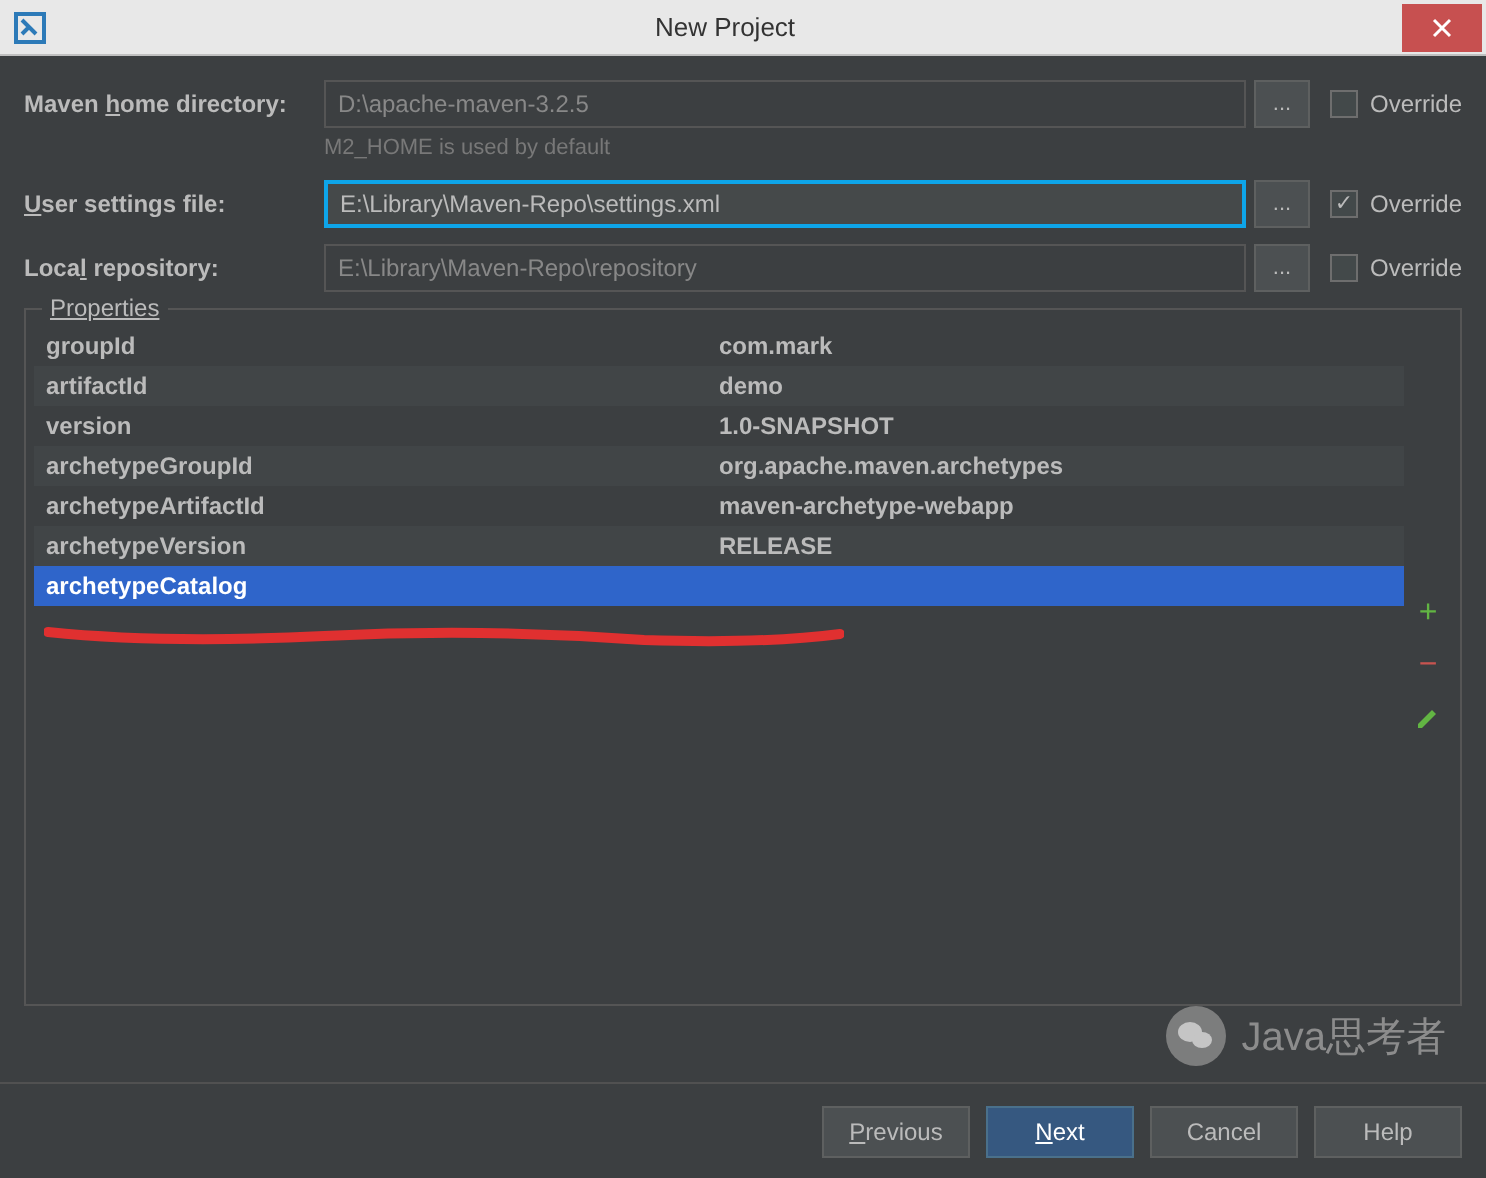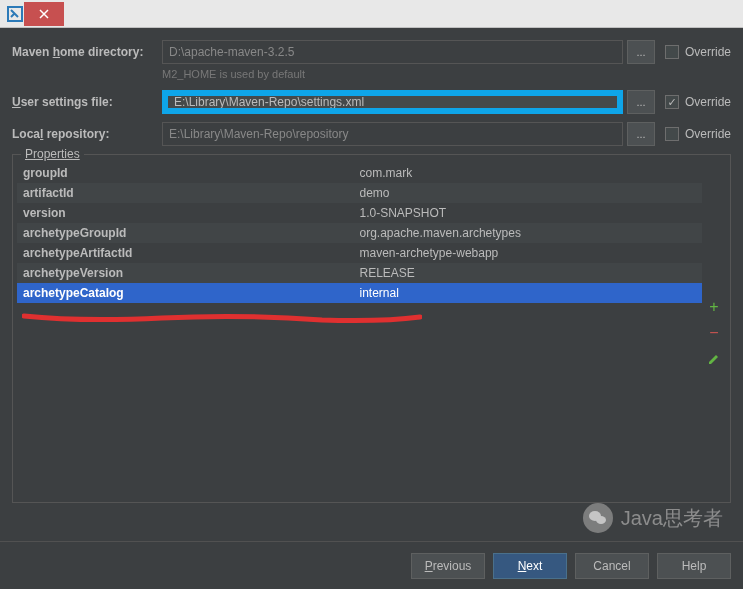--- a/index.html
+++ b/index.html
@@ -62,21 +62,21 @@
     }
     .form-label .ul { text-decoration: underline; }
     .form-field {
       flex: 1;
       display: flex;
       align-items: center;
     }
     .text-input {
       flex: 1;
       background: #45494a;
-      border: 6px solid #0ea5e9;
+      border: 2px solid #0ea5e9;
       color: #bbbbbb;
       padding: 3px 6px;
       font-size: 12px;
       height: 24px;
     }
     .text-input.disabled {
       background: #3c3f41;
       color: #888;
       border: 1px solid #555;
     }
@@ -157,21 +157,21 @@
     .prop-row.selected { background: #2f65ca; color: #fff; }
     .prop-key {
       width: 50%;
       padding-left: 6px;
       font-weight: bold;
       color: #bbbbbb;
     }
     .prop-val {
       width: 50%;
       color: #bbbbbb;
-      font-weight: normal;
+      font-weight: bold;
     }
     .prop-row.selected .prop-key,
     .prop-row.selected .prop-val { color: #fff; }
     .props-empty {
       height: 195px;
       background: #3c3f41;
     }
     .props-toolbar {
       width: 24px;
       display: flex;
@@ -257,20 +257,21 @@
 </head>
 <body>
 
 <div class="titlebar">
   <span class="titlebar-icon">
     <svg width="18" height="18" viewBox="0 0 18 18">
         <rect x="2" y="2" width="14" height="14" fill="none" stroke="#2c7ab8" stroke-width="2"></rect>
         <path d="M5 5 L12 12 M5 12 L8 9" stroke="#2c7ab8" stroke-width="2" fill="none"></path>
       </svg>
   </span>
+  <div class="title-text">New Project</div>
   <div class="close-btn">
     <svg width="10" height="10" viewBox="0 0 10 10">
         <path d="M1 1 L9 9 M9 1 L1 9" stroke="#fff" stroke-width="1.5"></path>
       </svg>
   </div>
 </div>
 
 <div class="content">
 
   <div class="form-row">
@@ -333,21 +334,20 @@
           <div class="prop-row">
             <div class="prop-key">archetypeArtifactId</div>
             <div class="prop-val">maven-archetype-webapp</div>
           </div>
           <div class="prop-row">
             <div class="prop-key">archetypeVersion</div>
             <div class="prop-val">RELEASE</div>
           </div>
           <div class="prop-row selected">
             <div class="prop-key">archetypeCatalog</div>
-            <div class="prop-val">internal</div>
           </div>
           <div class="props-empty"></div>
         </div>
       <div class="props-toolbar">
         <div class="tool-btn add-btn">+</div>
         <div class="tool-btn remove-btn">−</div>
         <div class="tool-btn edit-btn">
           <svg width="14" height="14" viewBox="0 0 14 14">
               <path d="M2 10 L9 3 L11 5 L4 12 L2 12 Z" fill="#62b543"></path>
             </svg>

